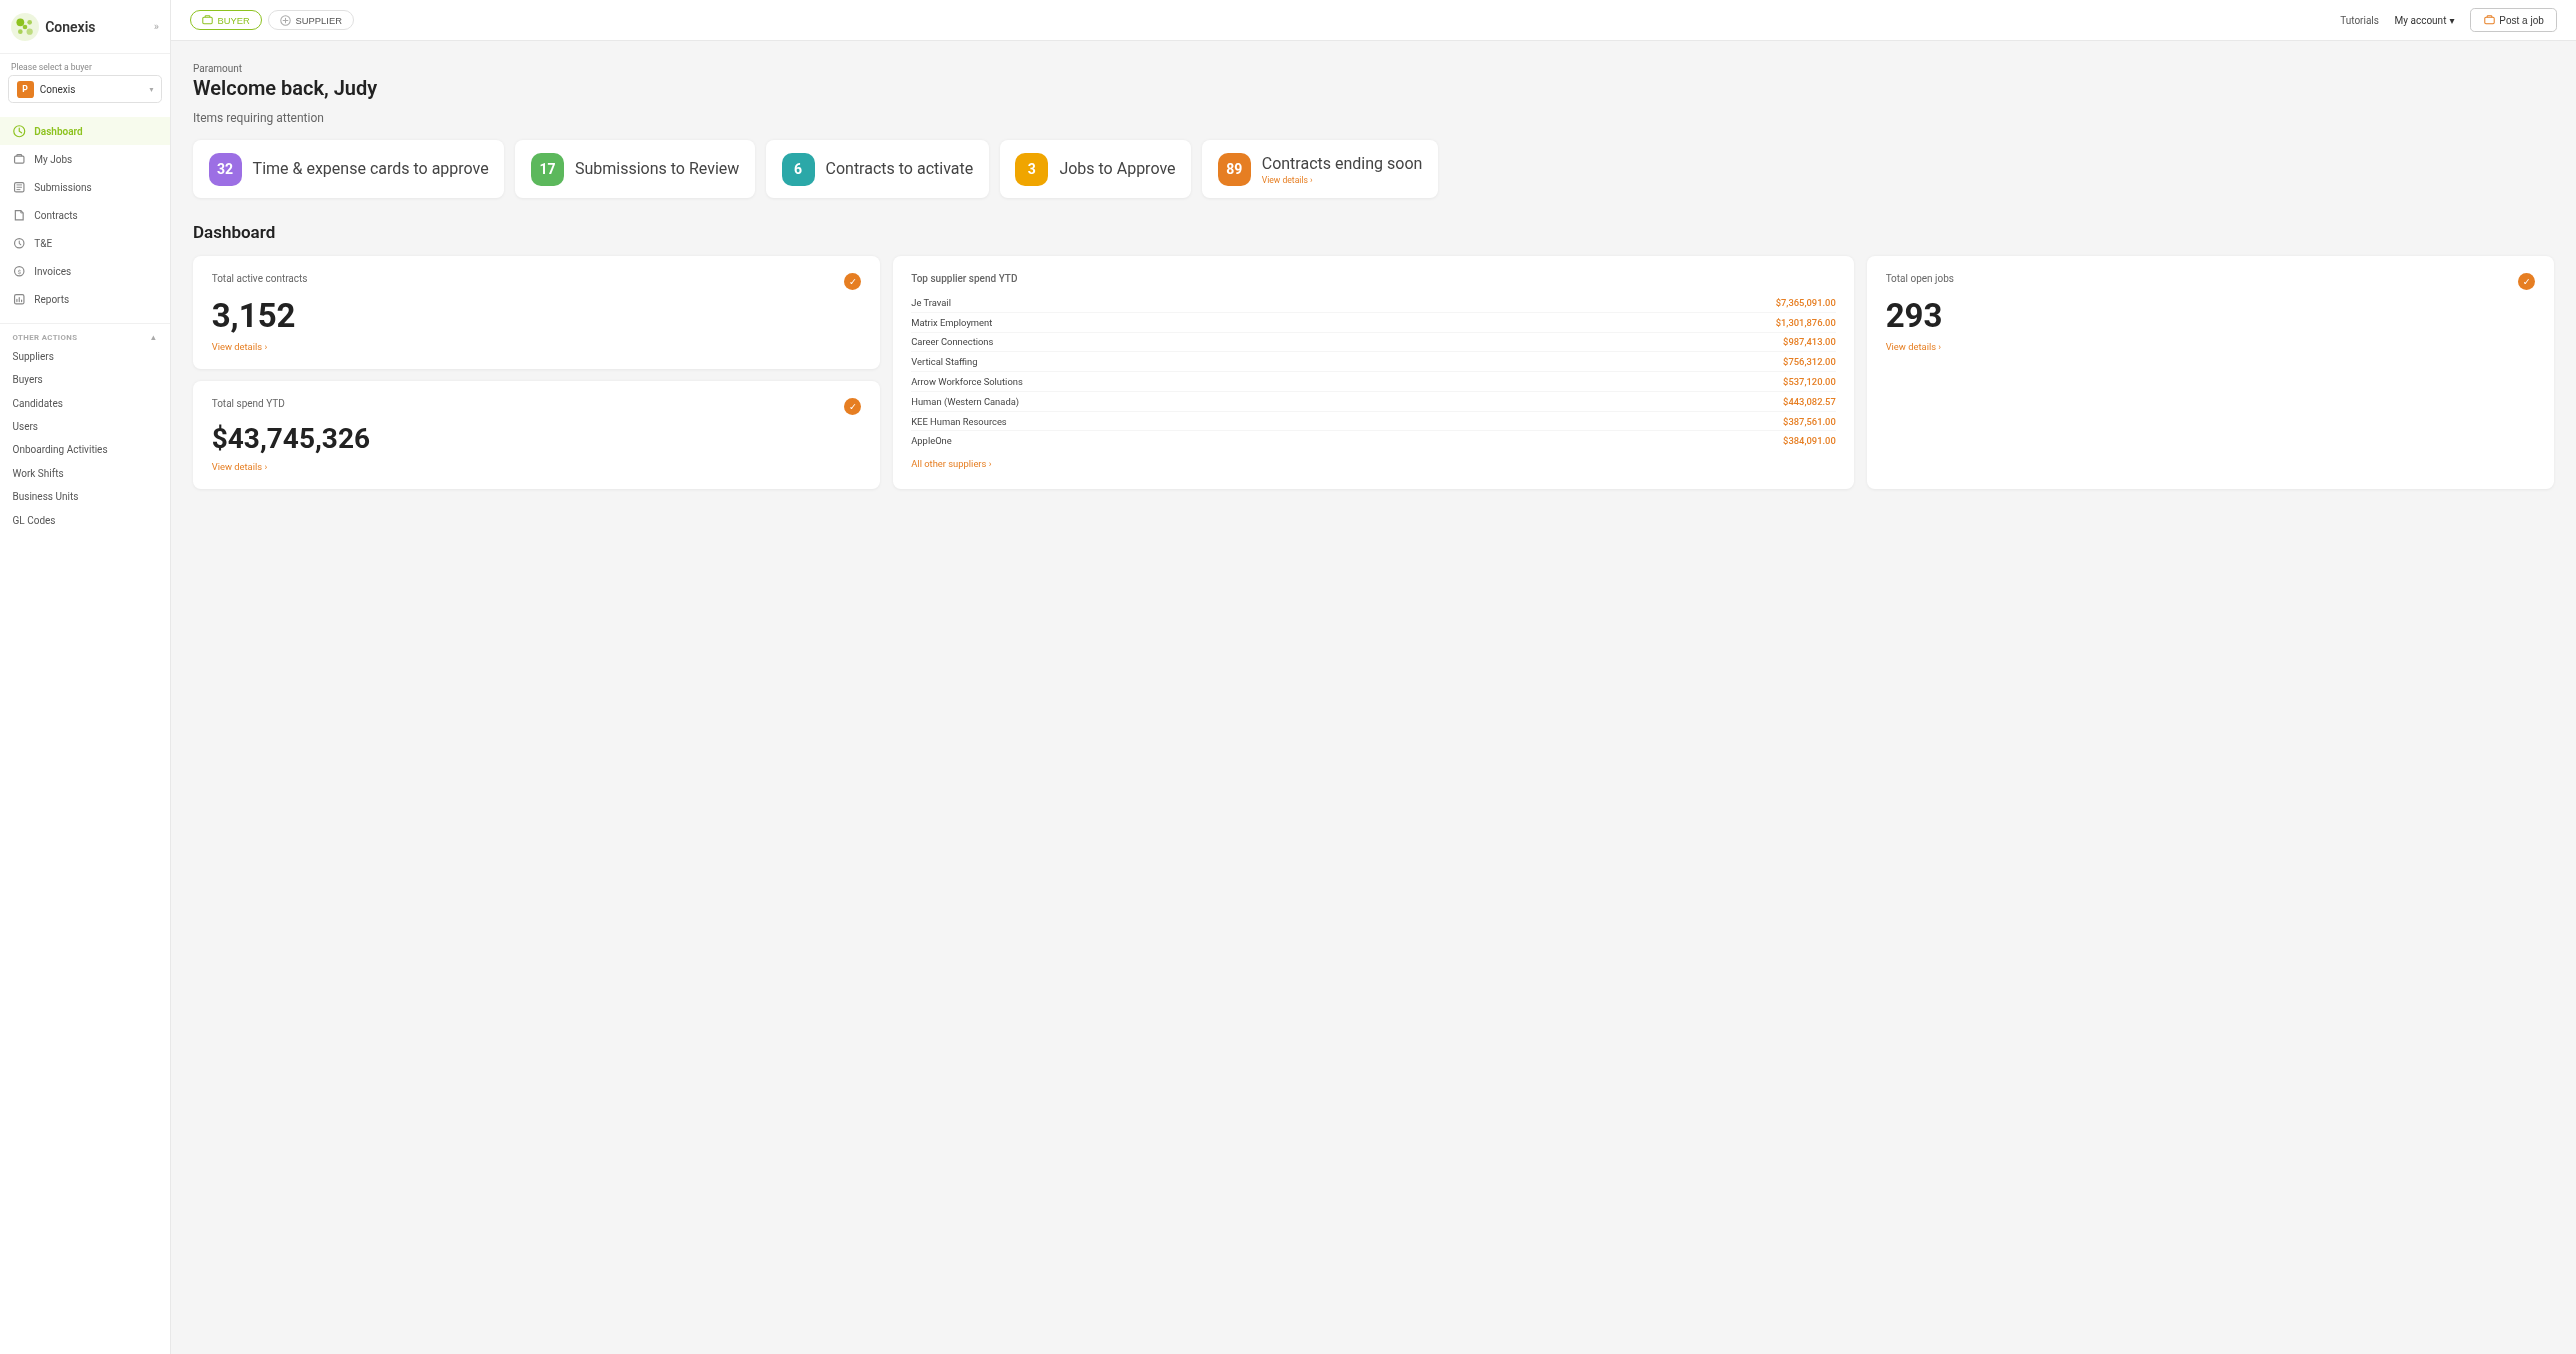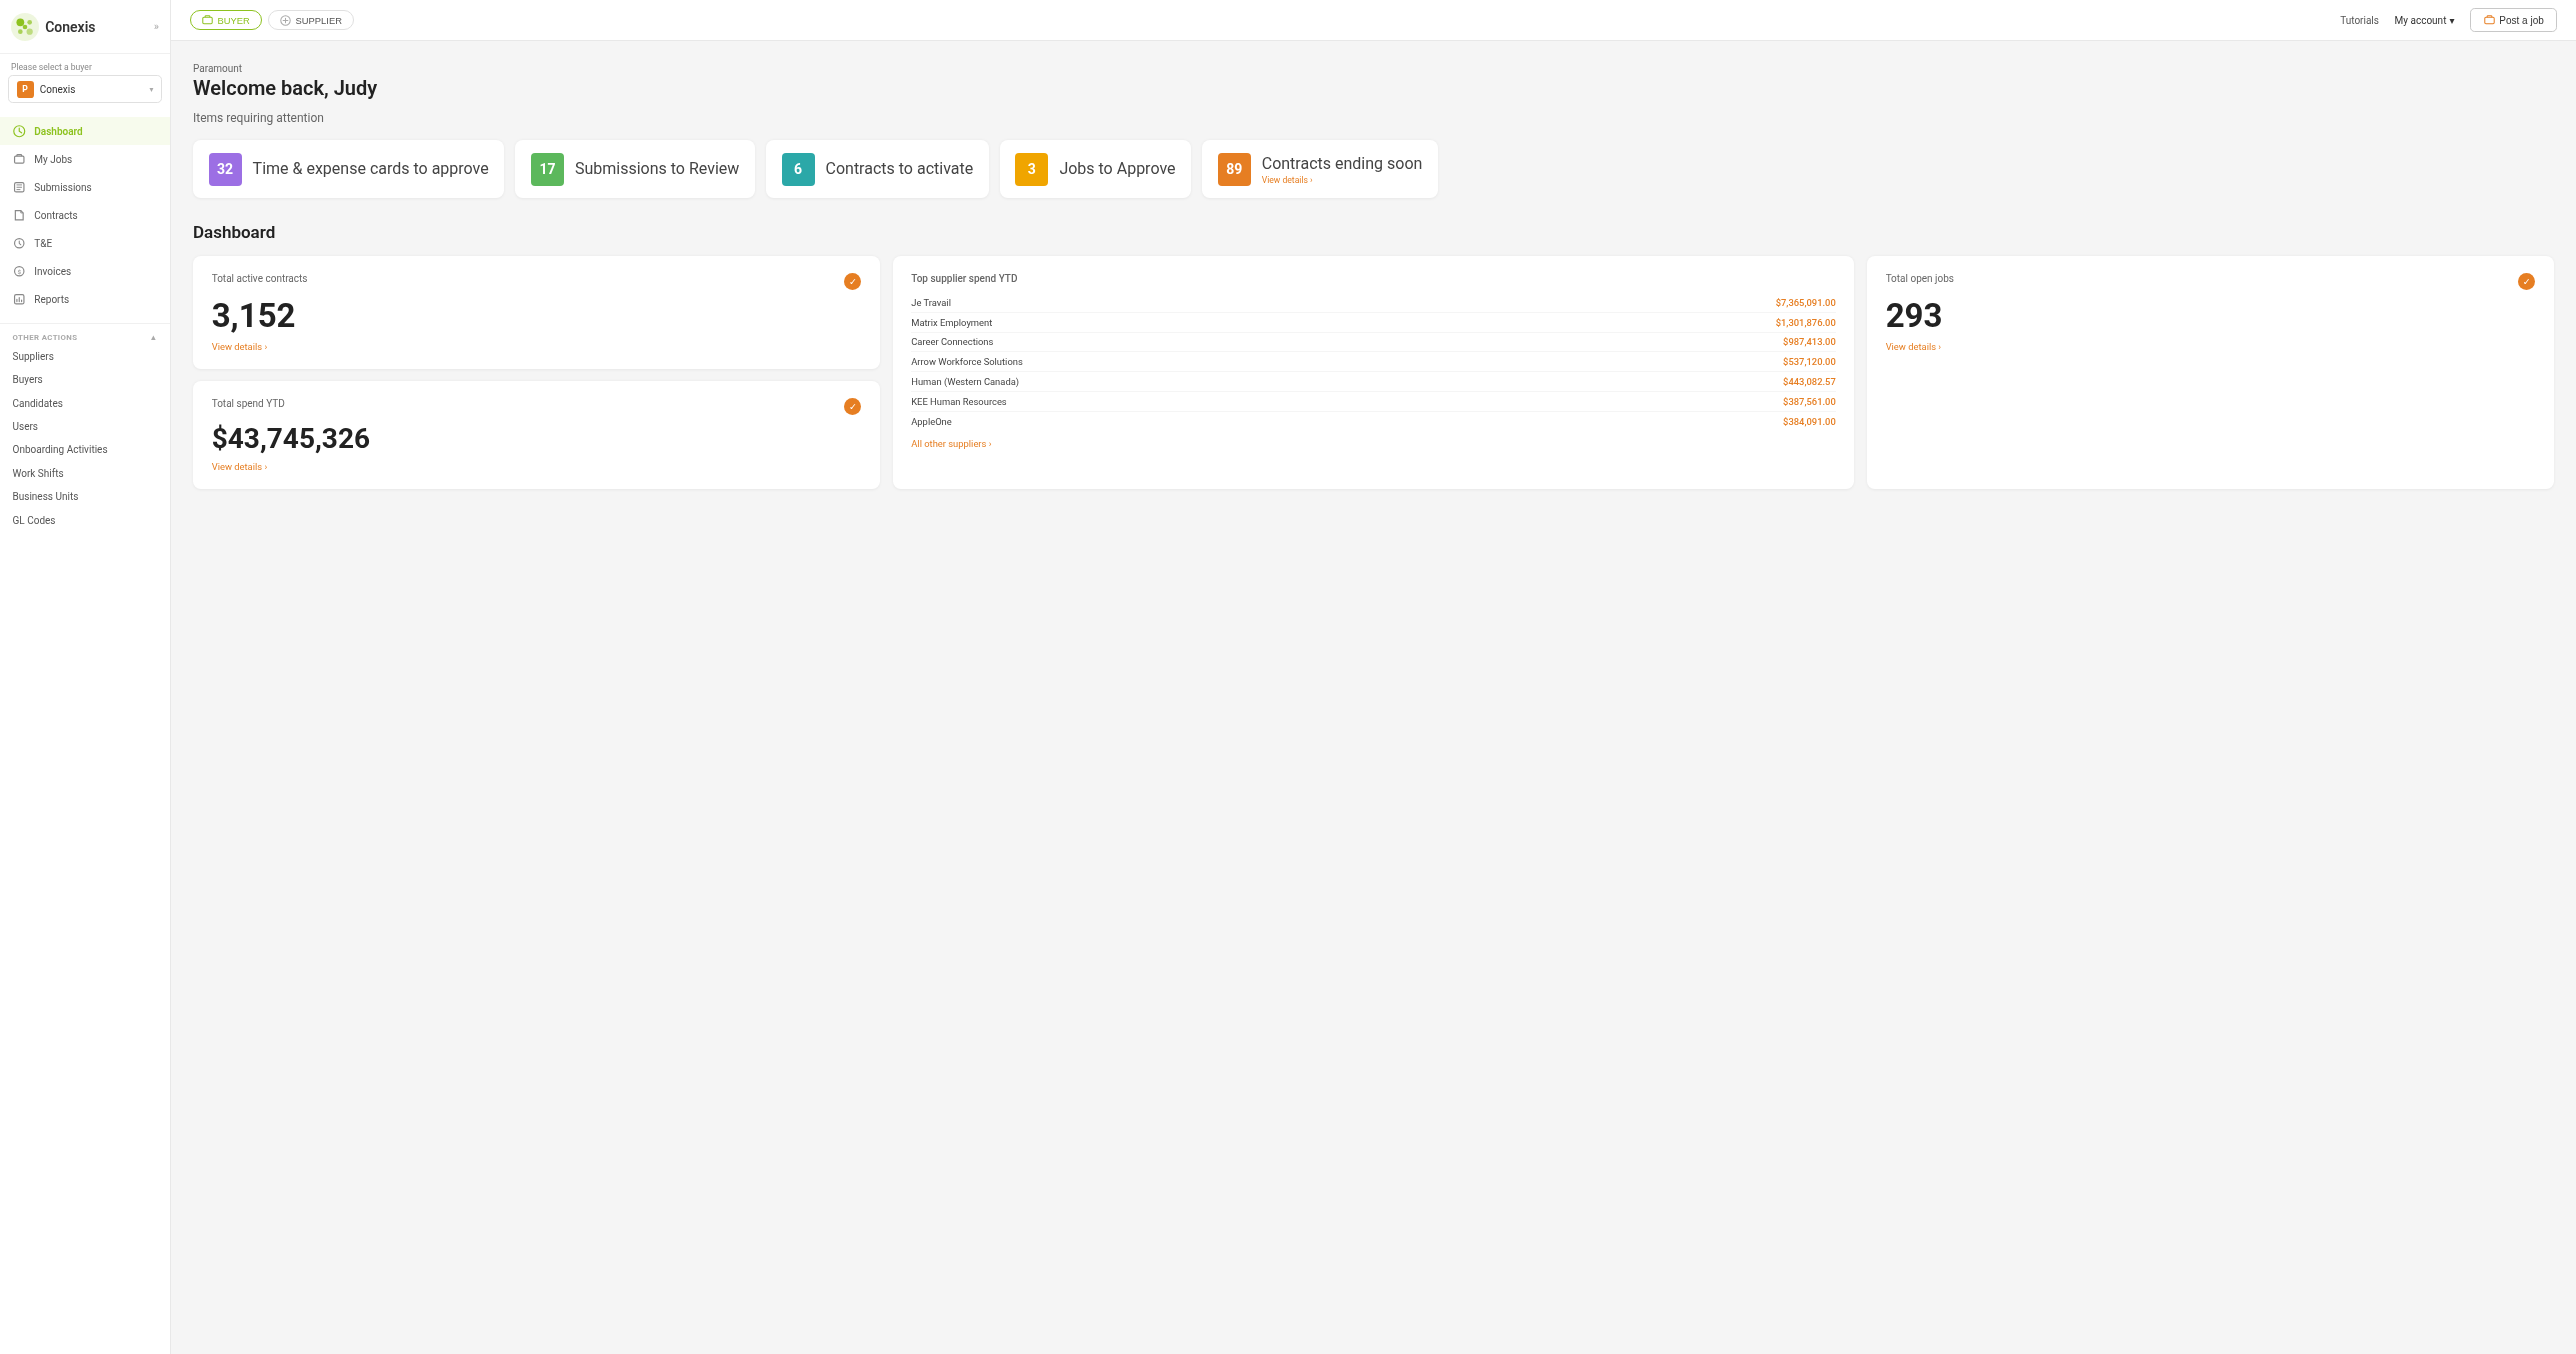--- a/index.html
+++ b/index.html
@@ -43,21 +43,21 @@
     
     .content { flex: 1; overflow-y: auto; padding: 22px 22px; background: #f5f5f5; }
     .welcome-section { margin-bottom: 15.6px; }
     .welcome-company { font-size: 10px; color: #666; margin-bottom: 1.6px; }
     .welcome-title { font-size: 20px; font-weight: 600; color: #222; margin-bottom: 11px; }
     .attention-label { font-size: 12px; color: #666; margin-bottom: 1px; }
 
     
     .attention-cards { display: flex; gap: 11px; flex-wrap: wrap; margin-bottom: 23.4px; }
     .attn-card { background: #fff; border-radius: 7.8px; padding: 12.5px 15.6px; display: flex; align-items: center; gap: 11px; min-width: 125px; box-shadow: 0 0.8px 3.1px rgba(0,0,0,0.06); cursor: pointer; }
-    .attn-badge { width: 33px; height: 33px; border-radius: 4px; display: flex; align-items: center; justify-content: center; font-size: 14px; font-weight: 700; color: #fff; flex-shrink: 0; }
+    .attn-badge { width: 33px; height: 33px; border-radius: 10px; display: flex; align-items: center; justify-content: center; font-size: 14px; font-weight: 700; color: #fff; flex-shrink: 0; }
     .badge-purple { background: #9c6fe4; }
     .badge-green { background: #5cb85c; }
     .badge-teal { background: #2ba8a8; }
     .badge-yellow { background: #f0a500; }
     .badge-orange { background: #e67e22; }
     .attn-label { font-size: 16px; color: #444; line-height: 1.4; font-weight: 400; }
     .attn-link { font-size: 8.6px; color: #e67e22; cursor: pointer; }
 
     
     .dashboard-title { font-size: 17px; font-weight: 600; color: #222; margin-bottom: 14px; }
@@ -293,20 +293,24 @@
           </div>
           <div class="supplier-row">
             <span class="supplier-name">Matrix Employment</span>
             <span class="supplier-amount">$1,301,876.00</span>
           </div>
           <div class="supplier-row">
             <span class="supplier-name">Career Connections</span>
             <span class="supplier-amount">$987,413.00</span>
           </div>
           <div class="supplier-row">
+            <span class="supplier-name">Vertical Staffing</span>
+            <span class="supplier-amount">$756,312.00</span>
+          </div>
+          <div class="supplier-row">
             <span class="supplier-name">Arrow Workforce Solutions</span>
             <span class="supplier-amount">$537,120.00</span>
           </div>
           <div class="supplier-row">
             <span class="supplier-name">Human (Western Canada)</span>
             <span class="supplier-amount">$443,082.57</span>
           </div>
           <div class="supplier-row">
             <span class="supplier-name">KEE Human Resources</span>
             <span class="supplier-amount">$387,561.00</span>

